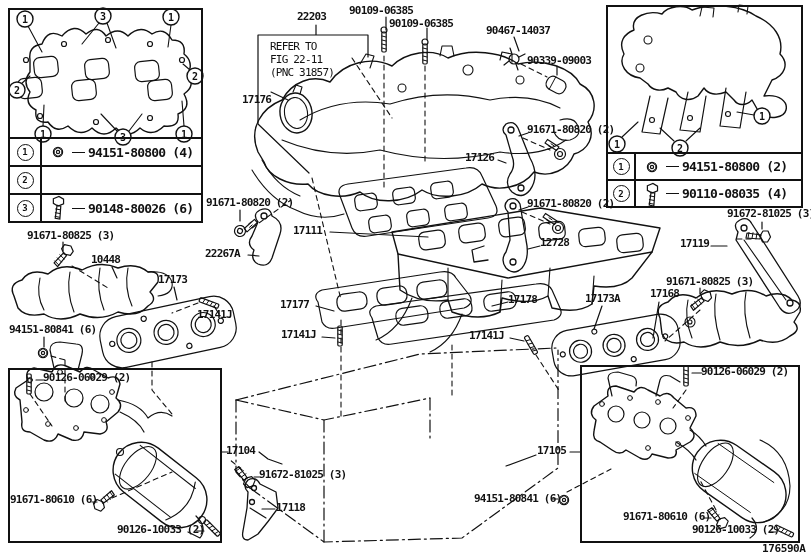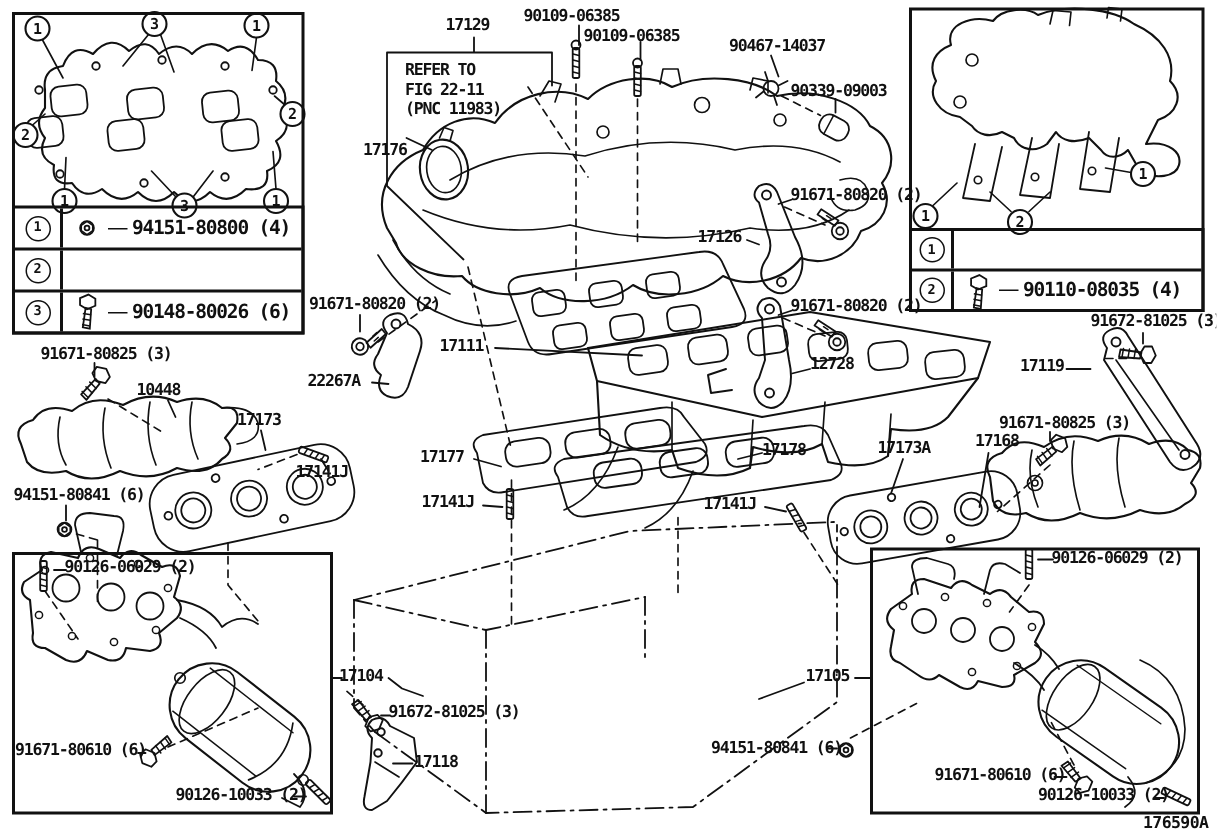--- a/index.html
+++ b/index.html
@@ -1,21 +1,21 @@
 <!DOCTYPE html>
 <html><head>
 <meta charset="utf-8">
 <style>
   html,body{margin:0;padding:0;background:#fff;}
   .stage{position:relative;width:811px;height:560px;background:#fff;overflow:hidden;
          font-family:"DejaVu Sans Mono","Liberation Mono",monospace;color:#111;}
   .art{position:absolute;left:0;top:0;}
   .lbl{position:absolute;font-weight:bold;font-size:11px;letter-spacing:-0.8px;
        white-space:nowrap;color:#111;line-height:11px;}
-  .note{position:absolute;font-weight:bold;font-size:11px;letter-spacing:-0.8px;
+  .note{position:absolute;font-weight:normal;font-size:11px;letter-spacing:-0.8px;
         color:#111;line-height:13px;}
   .box{position:absolute;border:2px solid #111;box-sizing:border-box;background:transparent;}
   .legend{position:absolute;left:-2px;right:-2px;bottom:-2px;border:2px solid #111;background:transparent;}
   .lrow{display:flex;align-items:center;height:26px;}
   .lrow + .lrow{border-top:2px solid #111;}
   .lrow-sm{height:25px;}
   .lnum{flex:0 0 30px;height:100%;border-right:2px solid #111;display:flex;
         align-items:center;justify-content:center;}
   .circ{width:15px;height:15px;border:1.5px solid #111;border-radius:50%;
         font-size:9px;font-weight:bold;display:flex;align-items:center;justify-content:center;}
@@ -479,40 +479,47 @@
       </div>
     </div>
   </div>
 
   <div class="box" style="left:606px;top:5px;width:197px;height:203px;">
     <div class="legend">
       <div class="lrow lrow-sm">
         <div class="lnum" style="flex-basis:26px;">
             <div class="circ">1</div>
           </div>
+        <div class="lpart">
+          <svg width="22" height="20" viewBox="-11 -10 22 20" fill="none" stroke="#111" stroke-width="1.2">
+              <use href="#iNut"></use>
+            </svg>
+          <span class="ldash"></span>
+          <span class="ptext">94151-80800 (2)</span>
+        </div>
       </div>
       <div class="lrow lrow-sm">
         <div class="lnum" style="flex-basis:26px;">
             <div class="circ">2</div>
           </div>
         <div class="lpart">
           <svg width="22" height="24" viewBox="-11 -12 22 26" fill="none" stroke="#111" stroke-width="1.2">
               <use href="#iBolt"></use>
             </svg>
           <span class="ldash"></span>
           <span class="ptext">90110-08035 (4)</span>
         </div>
       </div>
     </div>
   </div>
 
   <div class="box" style="left:8px;top:368px;width:214px;height:175px;"></div>
   <div class="box" style="left:580px;top:365px;width:220px;height:178px;"></div>
 
-  <div class="lbl" style="left:297px;top:11px">17129</div>
+  <div class="lbl" style="left:297px;top:11px">22203</div>
   <div class="lbl" style="left:242px;top:94px">17176</div>
   <div class="lbl" style="left:349px;top:5px">90109-06385</div>
   <div class="lbl" style="left:389px;top:18px">90109-06385</div>
   <div class="lbl" style="left:486px;top:25px">90467-14037</div>
   <div class="lbl" style="left:527px;top:55px">90339-09003</div>
   <div class="lbl" style="left:527px;top:124px">91671-80820 (2)</div>
   <div class="lbl" style="left:465px;top:152px">17126</div>
   <div class="lbl" style="left:527px;top:198px">91671-80820 (2)</div>
   <div class="lbl" style="left:540px;top:237px">12728</div>
   <div class="lbl" style="left:206px;top:197px">91671-80820 (2)</div>
@@ -540,17 +547,17 @@
   <div class="lbl" style="left:666px;top:276px">91671-80825 (3)</div>
   <div class="lbl" style="left:585px;top:293px">17173A</div>
   <div class="lbl" style="left:650px;top:288px">17168</div>
   <div class="lbl" style="left:701px;top:366px">90126-06029 (2)</div>
   <div class="lbl" style="left:623px;top:511px">91671-80610 (6)</div>
   <div class="lbl" style="left:692px;top:524px">90126-10033 (2)</div>
 
   <div class="note" style="left:270px;top:40px">
     <div>REFER TO</div>
     <div>FIG 22-11</div>
-    <div>(PNC 11983)</div>
+    <div>(PNC 31857)</div>
   </div>
 
   <div class="lbl" style="left:762px;top:543px;letter-spacing:-0.4px;">176590A</div>
 </div>
 
 </body></html>

